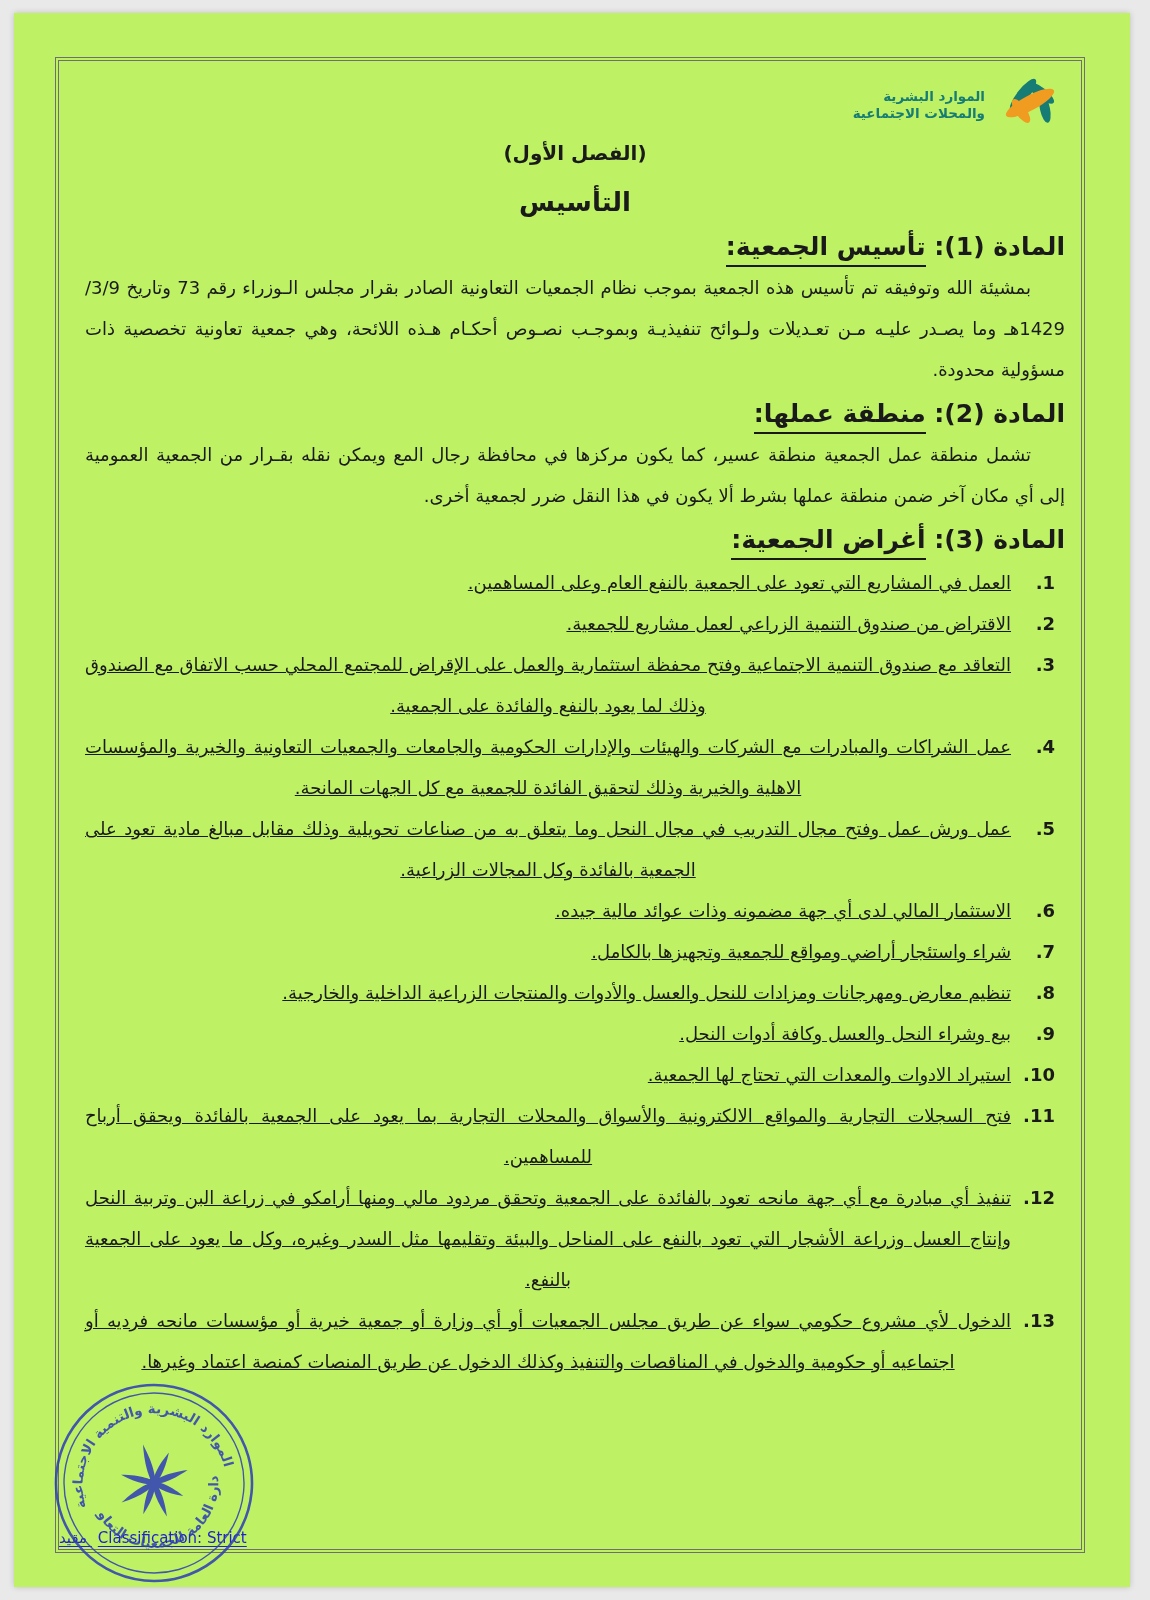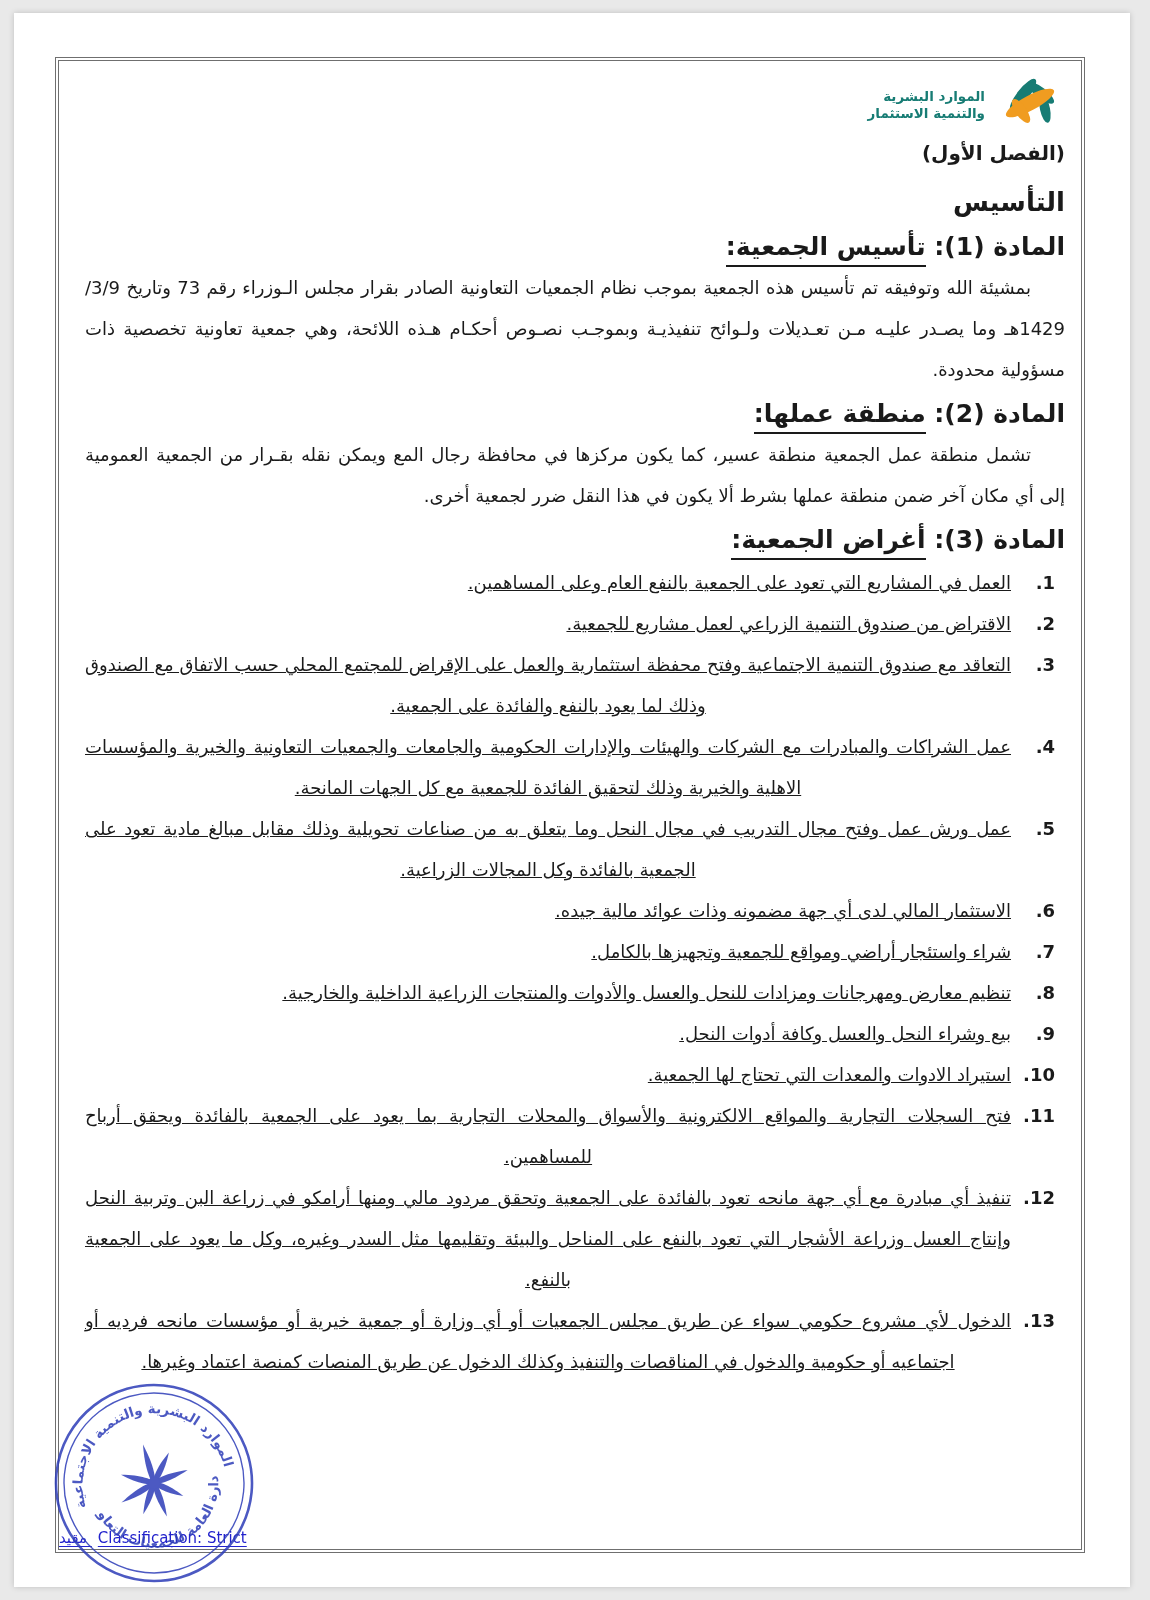--- a/index.html
+++ b/index.html
@@ -2,34 +2,34 @@
 <html lang="ar" style="--teal: #177c74; --orange: #f09c20; --stamp-blue: #2d3db8; --footer-blue: #2222cc;"><head>
 <meta charset="utf-8">
 <style>
   :root{
     --teal:#177c74; --orange:#f09c20; --stamp-blue:#2d3db8; --footer-blue:#2222cc;
     --ink:#1a1a1a; --border-gray:#6f6f6f; --bg:#e9e9e9;
   }
   *{margin:0;padding:0;box-sizing:border-box;}
   html,body{width:1150px;height:1600px;overflow:hidden;}
   body{background:var(--bg);font-family:"DejaVu Sans",sans-serif;color:var(--ink);}
-  .page{position:absolute;left:14px;top:13px;width:1116px;height:1574px;background:#ffffff;
+  .page{position:absolute;left:14px;top:13px;width:1116px;height:1574px;background:#bef264;
         box-shadow:0 0 6px rgba(0,0,0,.18);}
   .frame{position:absolute;left:41px;top:44px;width:1030px;height:1496px;
          border:4px double var(--border-gray);direction:rtl;overflow:hidden;}
   .content{padding:0 16px 0 26px;font-size:18px;line-height:41px;}
 
   
   .logo{position:absolute;top:12px;right:14px;display:flex;align-items:center;gap:8px;direction:rtl;}
   .logo-text{color:var(--teal);font-size:13.5px;font-weight:bold;line-height:17px;text-align:right;}
   .logo-icon{width:74px;height:64px;}
   .lf-teal{fill:var(--teal);} .lf-orange{fill:var(--orange);}
 
   
-  .chapter{text-align:right;}
+  .chapter{text-align:center;}
   .chapter-title{margin-top:72px;font-size:20px;font-weight:bold;}
   .chapter-subtitle{margin-top:8px;font-size:26px;font-weight:bold;}
 
   
   .art-head{font-weight:bold;font-size:25px;margin-top:3px;}
   .art-title{border-bottom:2px solid var(--ink);padding-bottom:4px;}
   .para{text-align:justify;text-align-last:right;text-indent:34px;}
 
   
   .goals{margin-top:2px;padding-right:10px;}
@@ -58,21 +58,21 @@
     <div class="logo">
       <svg class="logo-icon" viewBox="0 0 74 64">
         <ellipse class="lf-teal" cx="30" cy="22" rx="20" ry="6" transform="rotate(-52 30 22)"></ellipse>
         <ellipse class="lf-teal" cx="48" cy="20" rx="16" ry="5.5" transform="rotate(38 48 20)"></ellipse>
         <ellipse class="lf-teal" cx="52" cy="36" rx="14" ry="5" transform="rotate(78 52 36)"></ellipse>
         <ellipse class="lf-orange" cx="37" cy="30" rx="27" ry="7.5" transform="rotate(-28 37 30)"></ellipse>
         <ellipse class="lf-orange" cx="28" cy="38" rx="14" ry="5.5" transform="rotate(55 28 38)"></ellipse>
       </svg>
       <div class="logo-text">
         <div>الموارد البشرية</div>
-        <div>والتنمية الاستثمار</div>
+        <div>والمحلات الاجتماعية</div>
       </div>
     </div>
 
     <div class="content">
 
       <div class="chapter">
         <div class="chapter-title">(الفصل الأول)</div>
         <div class="chapter-subtitle">التأسيس</div>
       </div>
 

